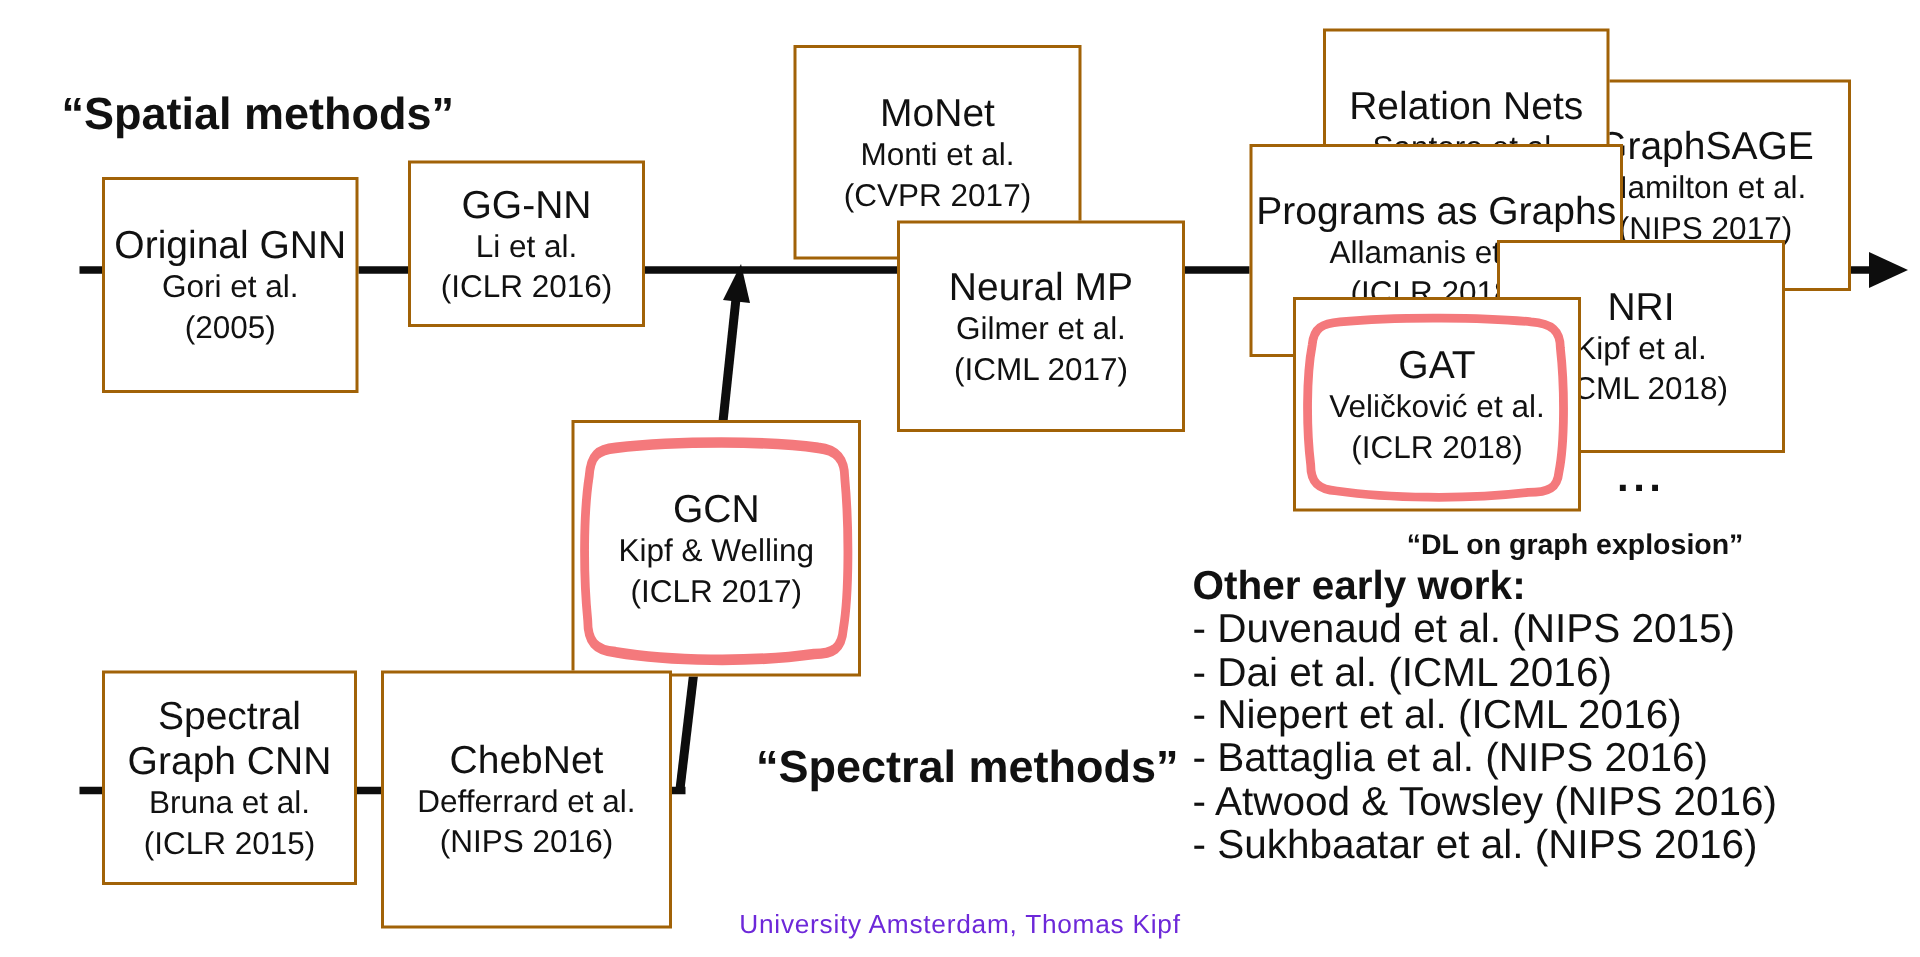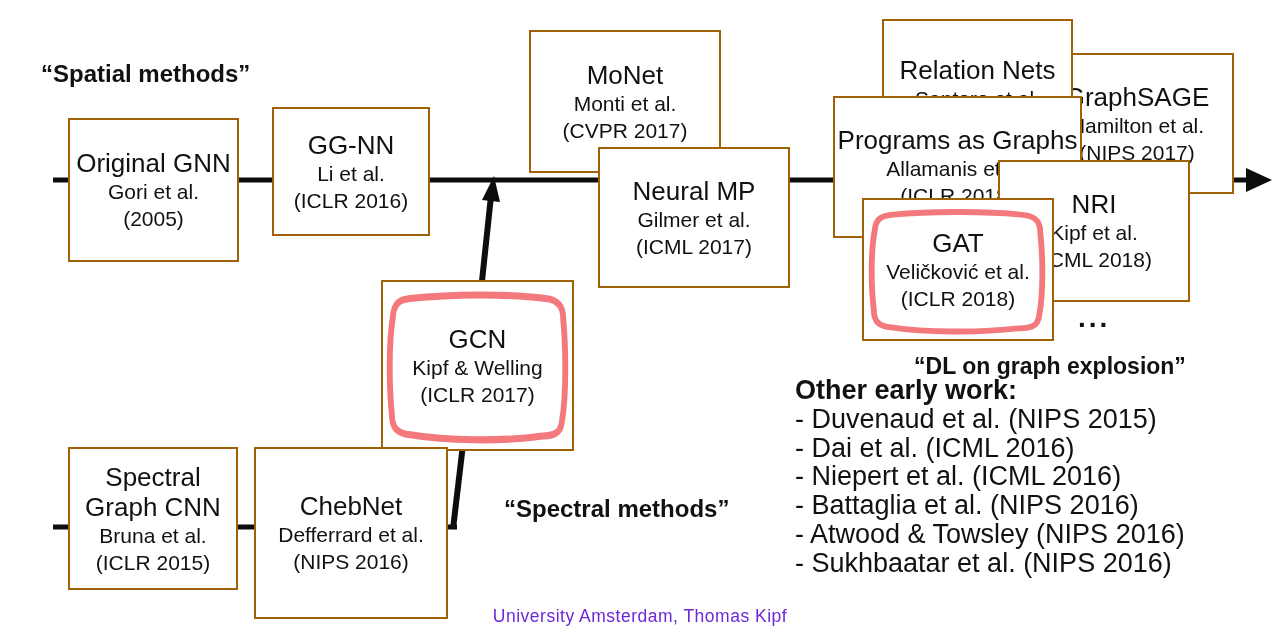--- a/index.html
+++ b/index.html
@@ -12,21 +12,21 @@
   .box { position:absolute; background:#ffffff; border:2px solid #a16207;
          display:flex; flex-direction:column; align-items:center; justify-content:center;
          text-align:center; overflow:visible; }
   .box .title { font-size:26px; line-height:30px; white-space:pre-line; }
   .box .sub   { font-size:21px; line-height:27px; white-space:nowrap; }
   .box.align-top { justify-content:flex-start; padding-top:34px; }
   .box .txt { position:relative; z-index:2; }
 
   .redline { position:absolute; left:0; top:0; width:100%; height:100%; z-index:1; pointer-events:none; }
 
-  .heading { position:absolute; font-weight:bold; font-size:24px; z-index:6; white-space:nowrap; }
+  .heading { position:absolute; font-weight:bold; font-size:30px; z-index:6; white-space:nowrap; }
   .ellipsis { position:absolute; font-weight:bold; font-size:28px; letter-spacing:3px; z-index:7; }
 
   .otherwork { position:absolute; left:795px; top:376px; z-index:7; font-size:27px; line-height:28.8px; }
   .otherwork .ow-head { font-weight:bold; }
 
   .footer { position:absolute; left:0; top:606px; width:1280px; text-align:center;
             font-size:17.5px; color:#6d28d9; z-index:7; letter-spacing:0.5px; }
 </style>
 </head>
 <body>
@@ -41,30 +41,30 @@
     <line x1="53" y1="527" x2="457" y2="527" stroke="#0d0d0d" stroke-width="5"></line>
 
     <line x1="453" y1="529" x2="466" y2="419" stroke="#0d0d0d" stroke-width="6"></line>
 
     <line x1="482" y1="281" x2="491" y2="196" stroke="#0d0d0d" stroke-width="6"></line>
     <polygon points="494,176 500,202 482,200" fill="#0d0d0d"></polygon>
   </svg>
 
   <div class="heading" style="left:41px; top:60px;">“Spatial methods”</div>
   <div class="heading" style="left:504px; top:495px;">“Spectral methods”</div>
-  <div class="heading" style="left:880px; top:353px; width:340px; text-align:center; font-size:23px;">“DL on graph explosion”</div>
+  <div class="heading" style="left:880px; top:353px; width:340px; text-align:center; font-size:19px;">“DL on graph explosion”</div>
   <div class="ellipsis" style="left:1078px; top:302px;">...</div>
 
   <div class="box" style="left:68px;  top:118px; width:171px; height:144px; z-index:2;">
     <div class="txt title">Original GNN</div>
     <div class="txt sub">Gori et al.</div>
     <div class="txt sub">(2005)</div>
   </div>
 
-  <div class="box" style="left:272px; top:107px; width:158px; height:129px; z-index:2;">
+  <div class="box" style="left:272px; top:107px; width:158px; height:111px; z-index:2;">
     <div class="txt title">GG-NN</div>
     <div class="txt sub">Li et al.</div>
     <div class="txt sub">(ICLR 2016)</div>
   </div>
 
   <div class="box" style="left:529px; top:30px; width:192px; height:143px; z-index:2;">
     <div class="txt title">MoNet</div>
     <div class="txt sub">Monti et al.</div>
     <div class="txt sub">(CVPR 2017)</div>
   </div>

